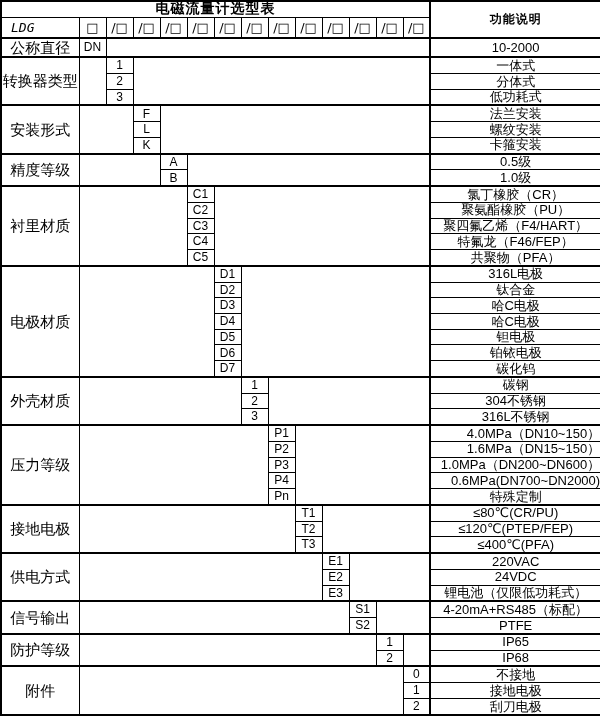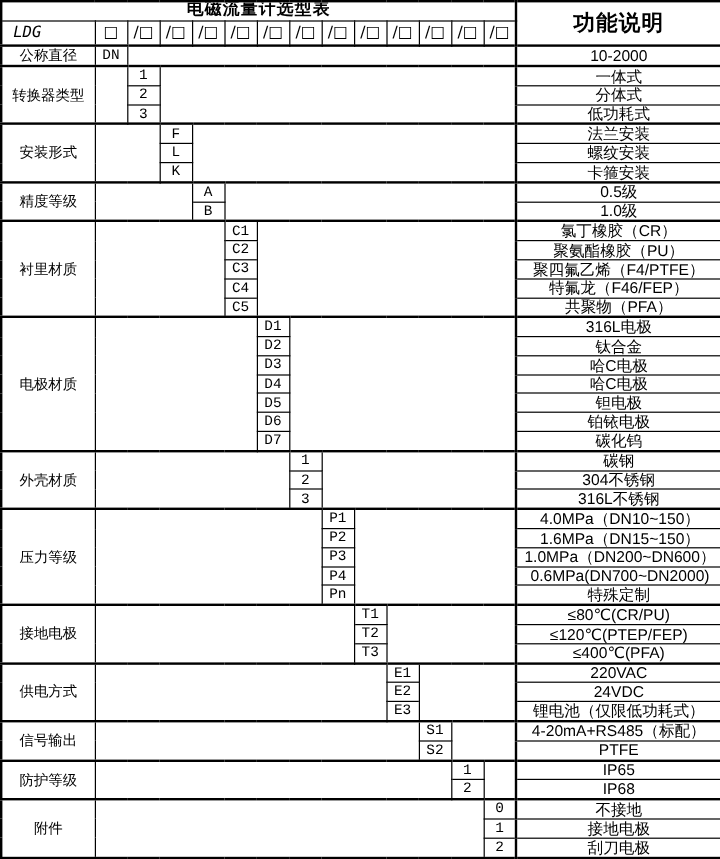--- a/index.html
+++ b/index.html
@@ -5,27 +5,27 @@
   html,body{margin:0;padding:0;background:#ffffff;}
   body{width:600px;height:716px;font-family:"Liberation Sans","DejaVu Sans",sans-serif;color:#000;}
   table{border-collapse:collapse;table-layout:fixed;width:600px;height:716px;border:2px solid #000;background:#fff;}
   td{border:1px solid #000;padding:0;overflow:hidden;white-space:nowrap;text-align:center;vertical-align:middle;line-height:1.05;}
   col.c-label{width:78px;}
   col.c-code{width:27px;}
   col.c-func{width:171px;}
   tr.r-title{height:16px;}
   tr.r-codes{height:21px;}
   td.title{font-size:14px;font-weight:600;letter-spacing:1px;font-family:Liberation Serif, serif;}
-  td.funchdr{font-size:18px;font-weight:600;border-left:2px solid #000;letter-spacing:1px;}
+  td.funchdr{font-size:12px;font-weight:600;border-left:2px solid #000;letter-spacing:1px;}
   td.ldg{text-align:left;padding-left:9px;font-size:13px;font-family:"DejaVu Sans Mono",monospace;font-style:italic;}
   td.codebox{font-size:13px;font-family:"DejaVu Sans","Liberation Sans",sans-serif;}
-  td.label{font-size:12px;}
-  td.code{font-size:12px;font-family:Liberation Mono, monospace;margin-top:48px;}
+  td.label{font-size:15px;}
+  td.code{font-size:12px;font-family:Liberation Sans, sans-serif;margin-top:48px;}
   td.desc{font-size:13px;border-left:2px solid #000;}
-  td.desc.left{text-align:center;padding-left:2px;}
+  td.desc.left{text-align:right;padding-left:2px;}
   tr.section-start td{border-top:2px solid #000;}
 </style>
 </head>
 <body>
 
 <table>
   <colgroup>
     <col class="c-label">
     <col class="c-code">
       <col class="c-code">
@@ -116,21 +116,21 @@
         <td class="code">C1</td>
         <td rowspan="5" colspan="8"></td>
         <td class="desc">氯丁橡胶（CR）</td>
       </tr>
       <tr>
         <td class="code">C2</td>
         <td class="desc">聚氨酯橡胶（PU）</td>
       </tr>
       <tr>
         <td class="code">C3</td>
-        <td class="desc">聚四氟乙烯（F4/PTFE）</td>
+        <td class="desc">聚四氟乙烯（F4/HART）</td>
       </tr>
       <tr>
         <td class="code">C4</td>
         <td class="desc">特氟龙（F46/FEP）</td>
       </tr>
       <tr>
         <td class="code">C5</td>
         <td class="desc">共聚物（PFA）</td>
       </tr>
       <tr class="section-start">

